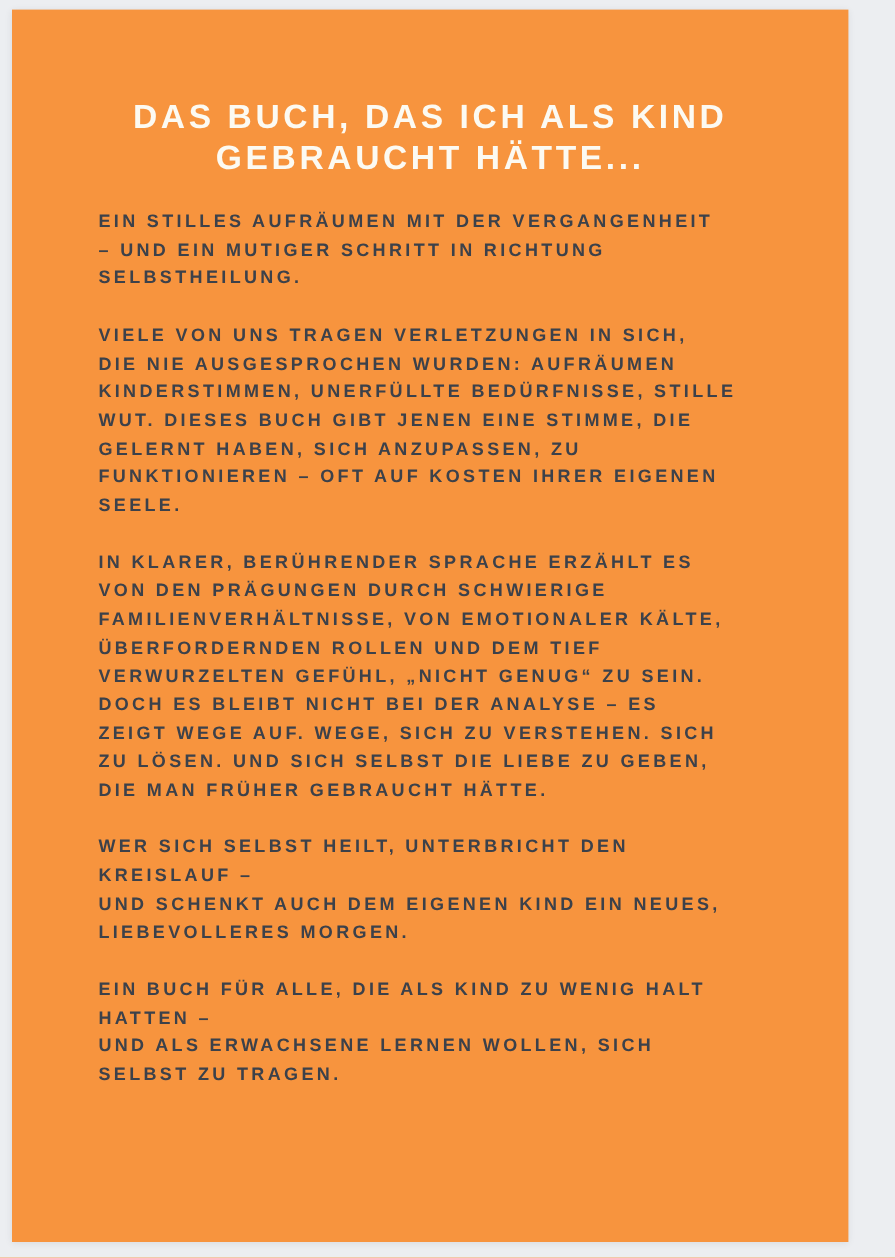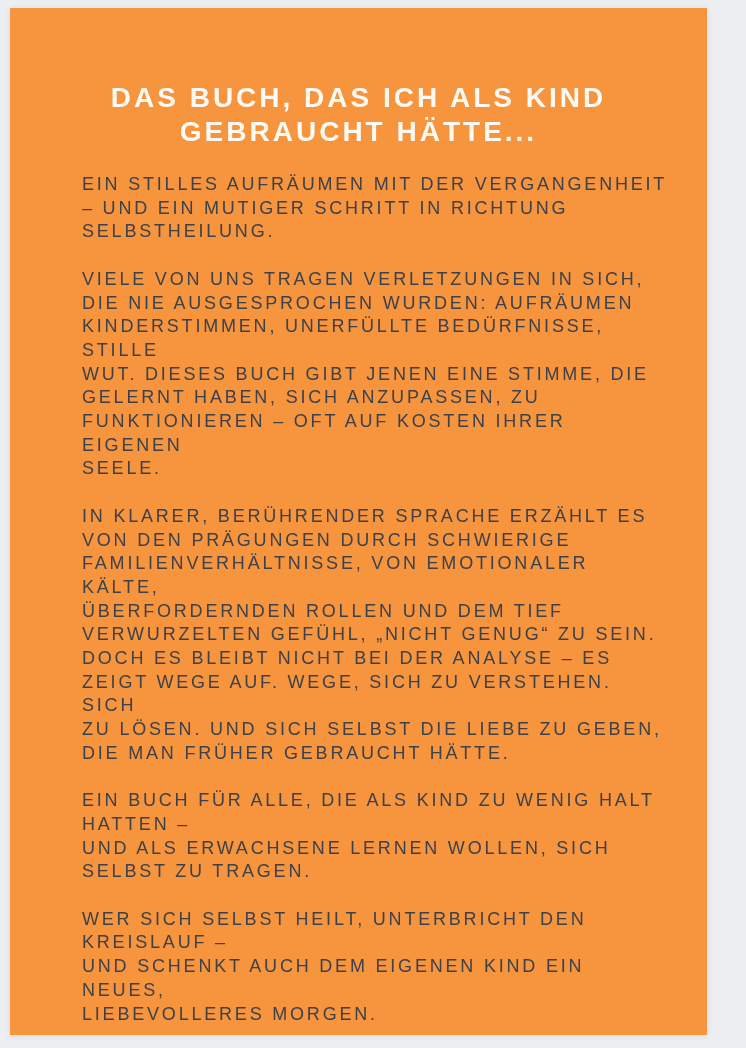--- a/index.html
+++ b/index.html
@@ -32,22 +32,22 @@
     text-align: center;
     color: var(--title-color, #FCFAF2);
     white-space: pre-line;
   }
   .body-text {
     margin: 0 36px 0 72px;
   }
   .body-text p {
     margin: 0 0 23.7px 0;
     font-family: "Liberation Sans", sans-serif;
-    font-weight: 400;
-    font-size: 18px;
+    font-weight: 700;
+    font-size: 15px;
     line-height: 23.7px;
     letter-spacing: 2.8px;
     color: var(--body-color, #3C414A);
     white-space: pre-line;
   }
   .body-text p:last-child {
     margin-bottom: 0;
   }
 </style>
 </head>
@@ -70,23 +70,23 @@
 SEELE.</p>
       <p>IN KLARER, BERÜHRENDER SPRACHE ERZÄHLT ES
 VON DEN PRÄGUNGEN DURCH SCHWIERIGE
 FAMILIENVERHÄLTNISSE, VON EMOTIONALER KÄLTE,
 ÜBERFORDERNDEN ROLLEN UND DEM TIEF
 VERWURZELTEN GEFÜHL, „NICHT GENUG“ ZU SEIN.
 DOCH ES BLEIBT NICHT BEI DER ANALYSE – ES
 ZEIGT WEGE AUF. WEGE, SICH ZU VERSTEHEN. SICH
 ZU LÖSEN. UND SICH SELBST DIE LIEBE ZU GEBEN,
 DIE MAN FRÜHER GEBRAUCHT HÄTTE.</p>
+      <p>WER SICH SELBST HEILT, UNTERBRICHT DEN
+KREISLAUF –
+UND SCHENKT AUCH DEM EIGENEN KIND EIN NEUES,
+LIEBEVOLLERES MORGEN.</p>
       <p>EIN BUCH FÜR ALLE, DIE ALS KIND ZU WENIG HALT
 HATTEN –
 UND ALS ERWACHSENE LERNEN WOLLEN, SICH
 SELBST ZU TRAGEN.</p>
-      <p>WER SICH SELBST HEILT, UNTERBRICHT DEN
-KREISLAUF –
-UND SCHENKT AUCH DEM EIGENEN KIND EIN NEUES,
-LIEBEVOLLERES MORGEN.</p>
     </div>
   </div>
 </div>
 
 </body></html>

